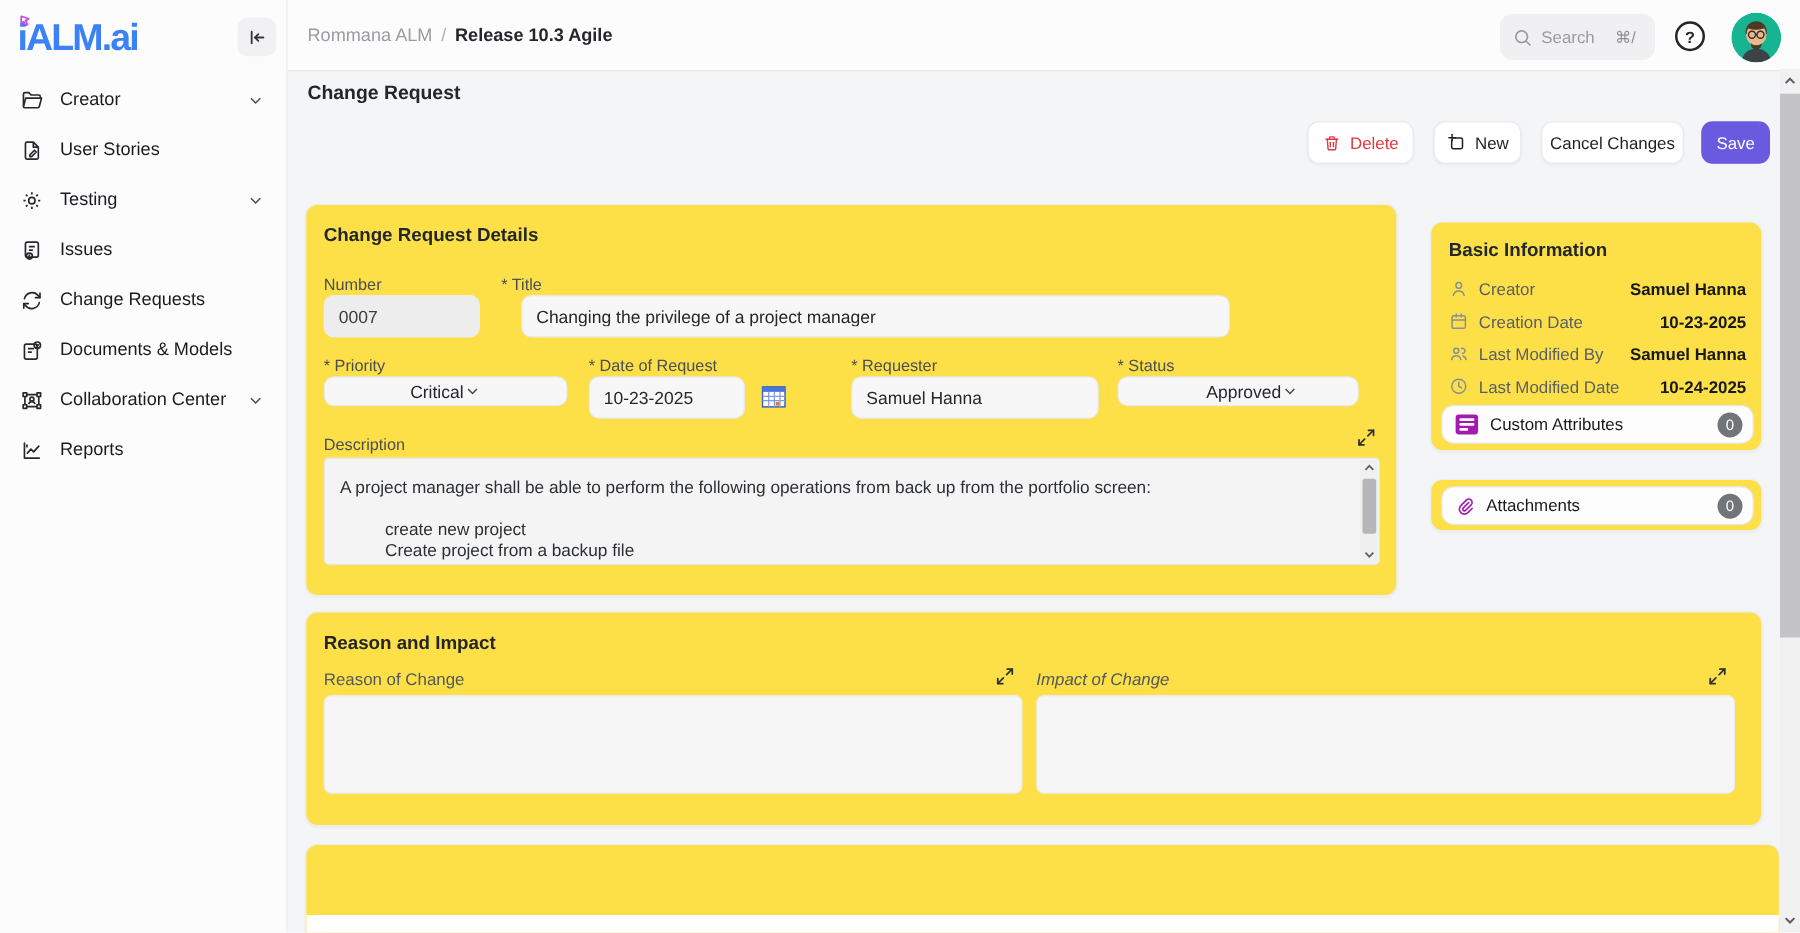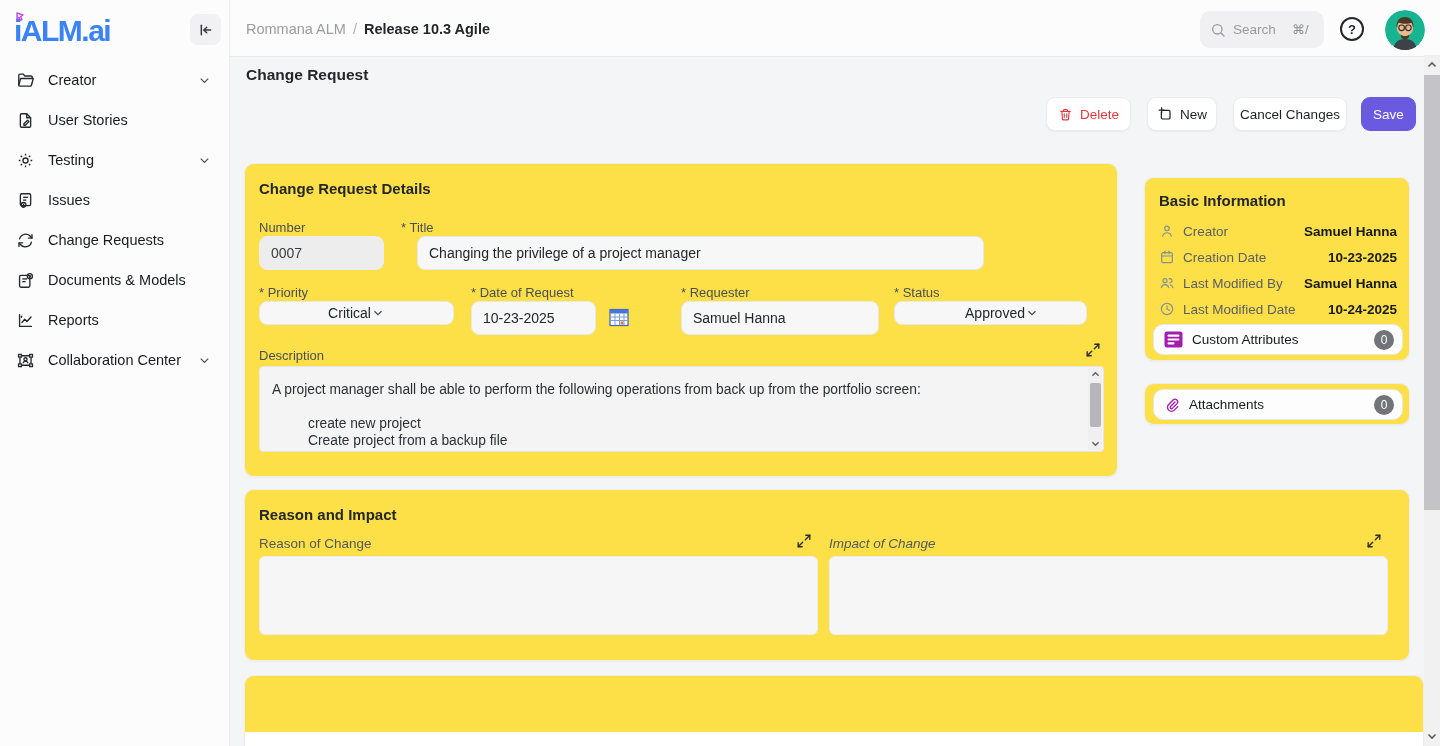--- a/index.html
+++ b/index.html
@@ -184,46 +184,46 @@
               <line x1="8" y1="10" x2="14" y2="10"></line>
               <line x1="8" y1="13.5" x2="12" y2="13.5"></line>
               <circle cx="17.5" cy="6.5" r="3.2"></circle>
               <path d="M16.3 6.5l1 1 1.6-1.9"></path>
             </svg>
           </span>
         <span class="nlabel">Documents &amp; Models</span>
       </div>
       <div class="nav-item">
         <span class="nico">
-            <svg viewBox="0 0 24 24" fill="none" stroke="currentColor" stroke-width="1.7" stroke-linecap="round" stroke-linejoin="round">
-              <path d="M4.5 4.5v15h15"></path>
-              <polyline points="7.5 14.5 11 10.5 13.8 13.3 19 7.5"></polyline>
-              <line x1="7" y1="6.5" x2="7" y2="8"></line>
-            </svg>
-          </span>
-        <span class="nlabel">Reports</span>
-      </div>
-      <div class="nav-item">
-        <span class="nico">
             <svg viewBox="0 0 24 24" fill="none" stroke="currentColor" stroke-width="1.7" stroke-linejoin="round">
               <rect x="5" y="6" width="14" height="12" rx="1.5"></rect>
               <circle cx="12" cy="10.5" r="2"></circle>
               <path d="M8.8 15.5c.5-1.6 1.7-2.4 3.2-2.4s2.7.8 3.2 2.4"></path>
               <rect x="3.2" y="4.2" width="3.6" height="3.6" fill="#fcfcfd"></rect>
               <rect x="17.2" y="4.2" width="3.6" height="3.6" fill="#fcfcfd"></rect>
               <rect x="3.2" y="16.2" width="3.6" height="3.6" fill="#fcfcfd"></rect>
               <rect x="17.2" y="16.2" width="3.6" height="3.6" fill="#fcfcfd"></rect>
             </svg>
           </span>
         <span class="nlabel">Collaboration Center</span>
         <span class="nchev">
             <svg viewBox="0 0 24 24" fill="none" stroke="currentColor" stroke-width="2">
               <polyline points="6 9 12 15 18 9"></polyline>
             </svg>
           </span>
+      </div>
+      <div class="nav-item">
+        <span class="nico">
+            <svg viewBox="0 0 24 24" fill="none" stroke="currentColor" stroke-width="1.7" stroke-linecap="round" stroke-linejoin="round">
+              <path d="M4.5 4.5v15h15"></path>
+              <polyline points="7.5 14.5 11 10.5 13.8 13.3 19 7.5"></polyline>
+              <line x1="7" y1="6.5" x2="7" y2="8"></line>
+            </svg>
+          </span>
+        <span class="nlabel">Reports</span>
       </div>
     </nav>
   </aside>
 
   <header class="topbar">
     <div class="breadcrumb">
       <span class="bc-parent">Rommana ALM</span>
       <span class="bc-sep">/</span>
       <span class="bc-current">Release 10.3 Agile</span>
     </div>

